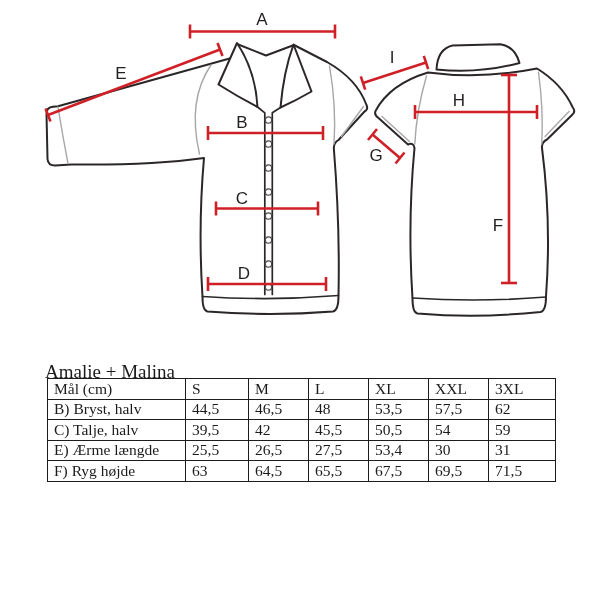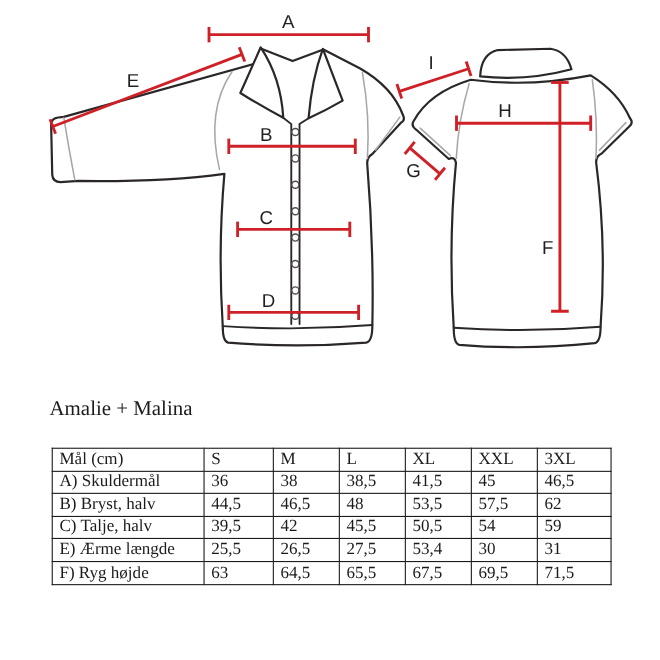--- a/index.html
+++ b/index.html
@@ -20,21 +20,21 @@
   .diagram .btn{fill:#ffffff;stroke:#4f4c4d;stroke-width:1.3;}
   .diagram .measure line{stroke:var(--c-measure);stroke-width:2.6;}
   .diagram .m-label{
     fill:#231f20;font-family:"Liberation Sans",sans-serif;font-size:17px;
     text-anchor:middle;
   }
   .chart-title{
     position:absolute;left:45px;top:362px;font-size:19px;line-height:1.1;color:var(--c-text);
   }
   table.size-table{
-    position:absolute;left:47px;top:407px;width:508px;
+    position:absolute;left:47px;top:378px;width:508px;
     border-collapse:collapse;table-layout:fixed;
     font-size:15.5px;color:var(--c-text);font-family:Liberation Serif, serif;
   }
   table.size-table th,
   table.size-table td{
     border:1.6px solid #1c1c1c;
     font-weight:normal;text-align:left;vertical-align:middle;
     padding:0 2px 0 6px;height:19.6px;line-height:1.05;
     white-space:nowrap;overflow:hidden;
   }
@@ -204,29 +204,20 @@
           <th>S</th>
           <th>M</th>
           <th>L</th>
           <th>XL</th>
           <th>XXL</th>
           <th>3XL</th>
         </tr>
       </thead>
     <tbody>
         <tr>
-          <td>A) Skuldermål</td>
-          <td>36</td>
-          <td>38</td>
-          <td>38,5</td>
-          <td>41,5</td>
-          <td>45</td>
-          <td>46,5</td>
-        </tr>
-        <tr>
           <td>B) Bryst, halv</td>
           <td>44,5</td>
           <td>46,5</td>
           <td>48</td>
           <td>53,5</td>
           <td>57,5</td>
           <td>62</td>
         </tr>
         <tr>
           <td>C) Talje, halv</td>

